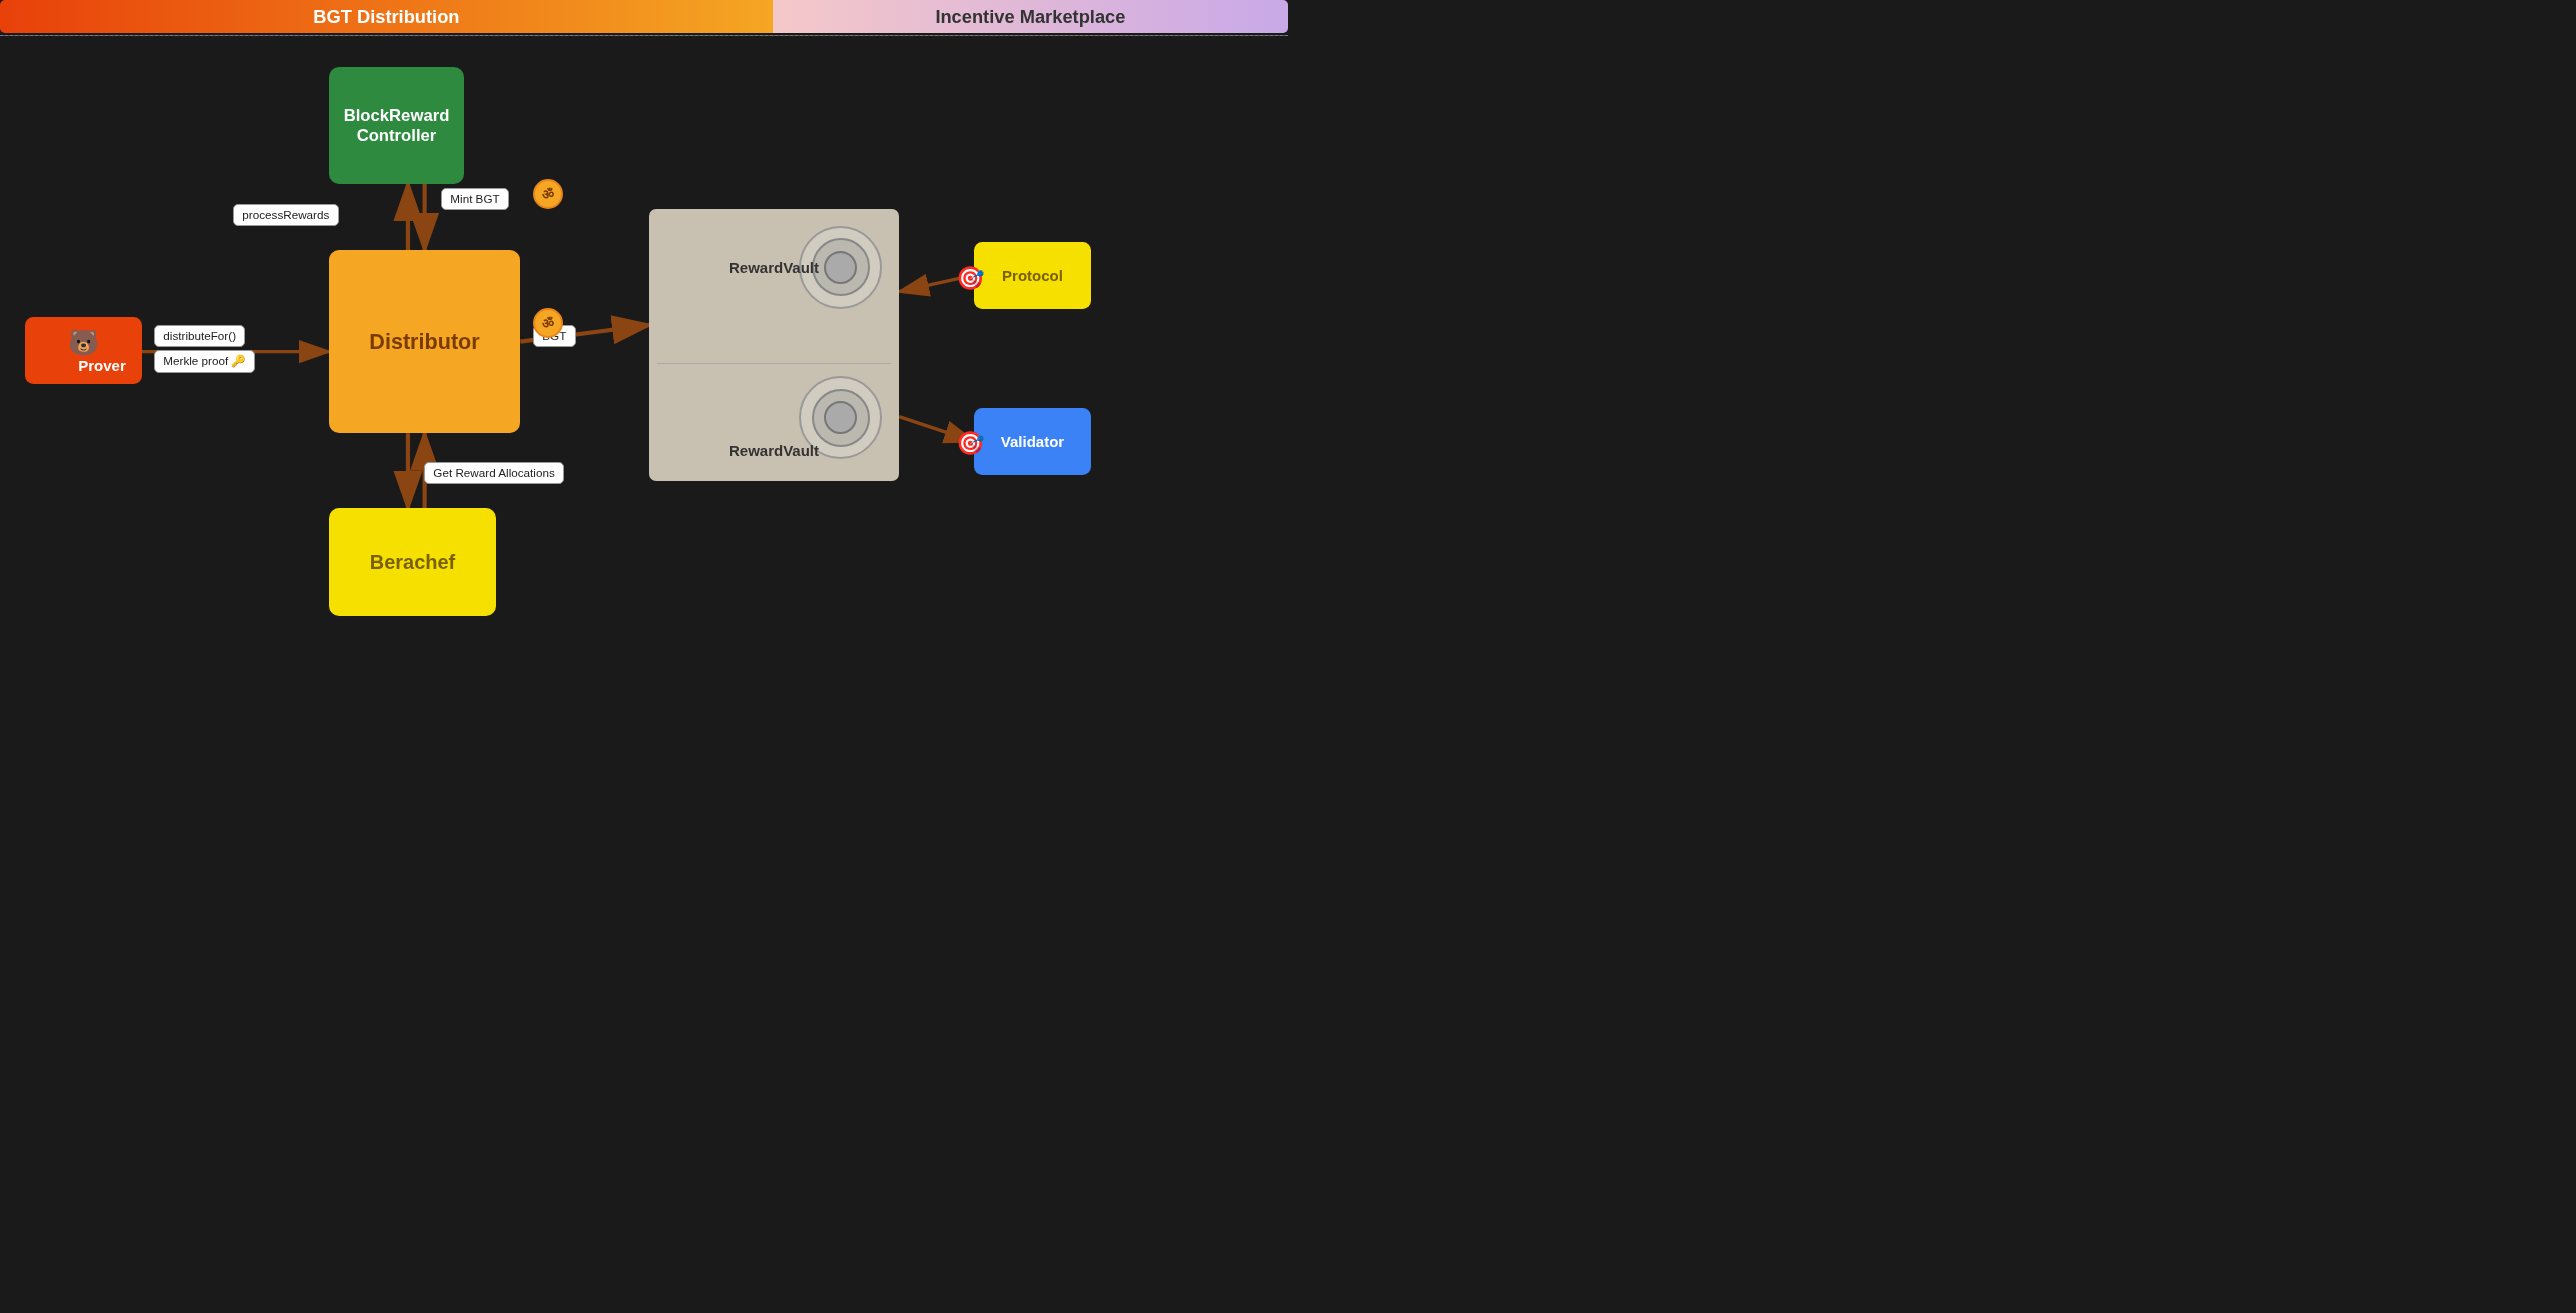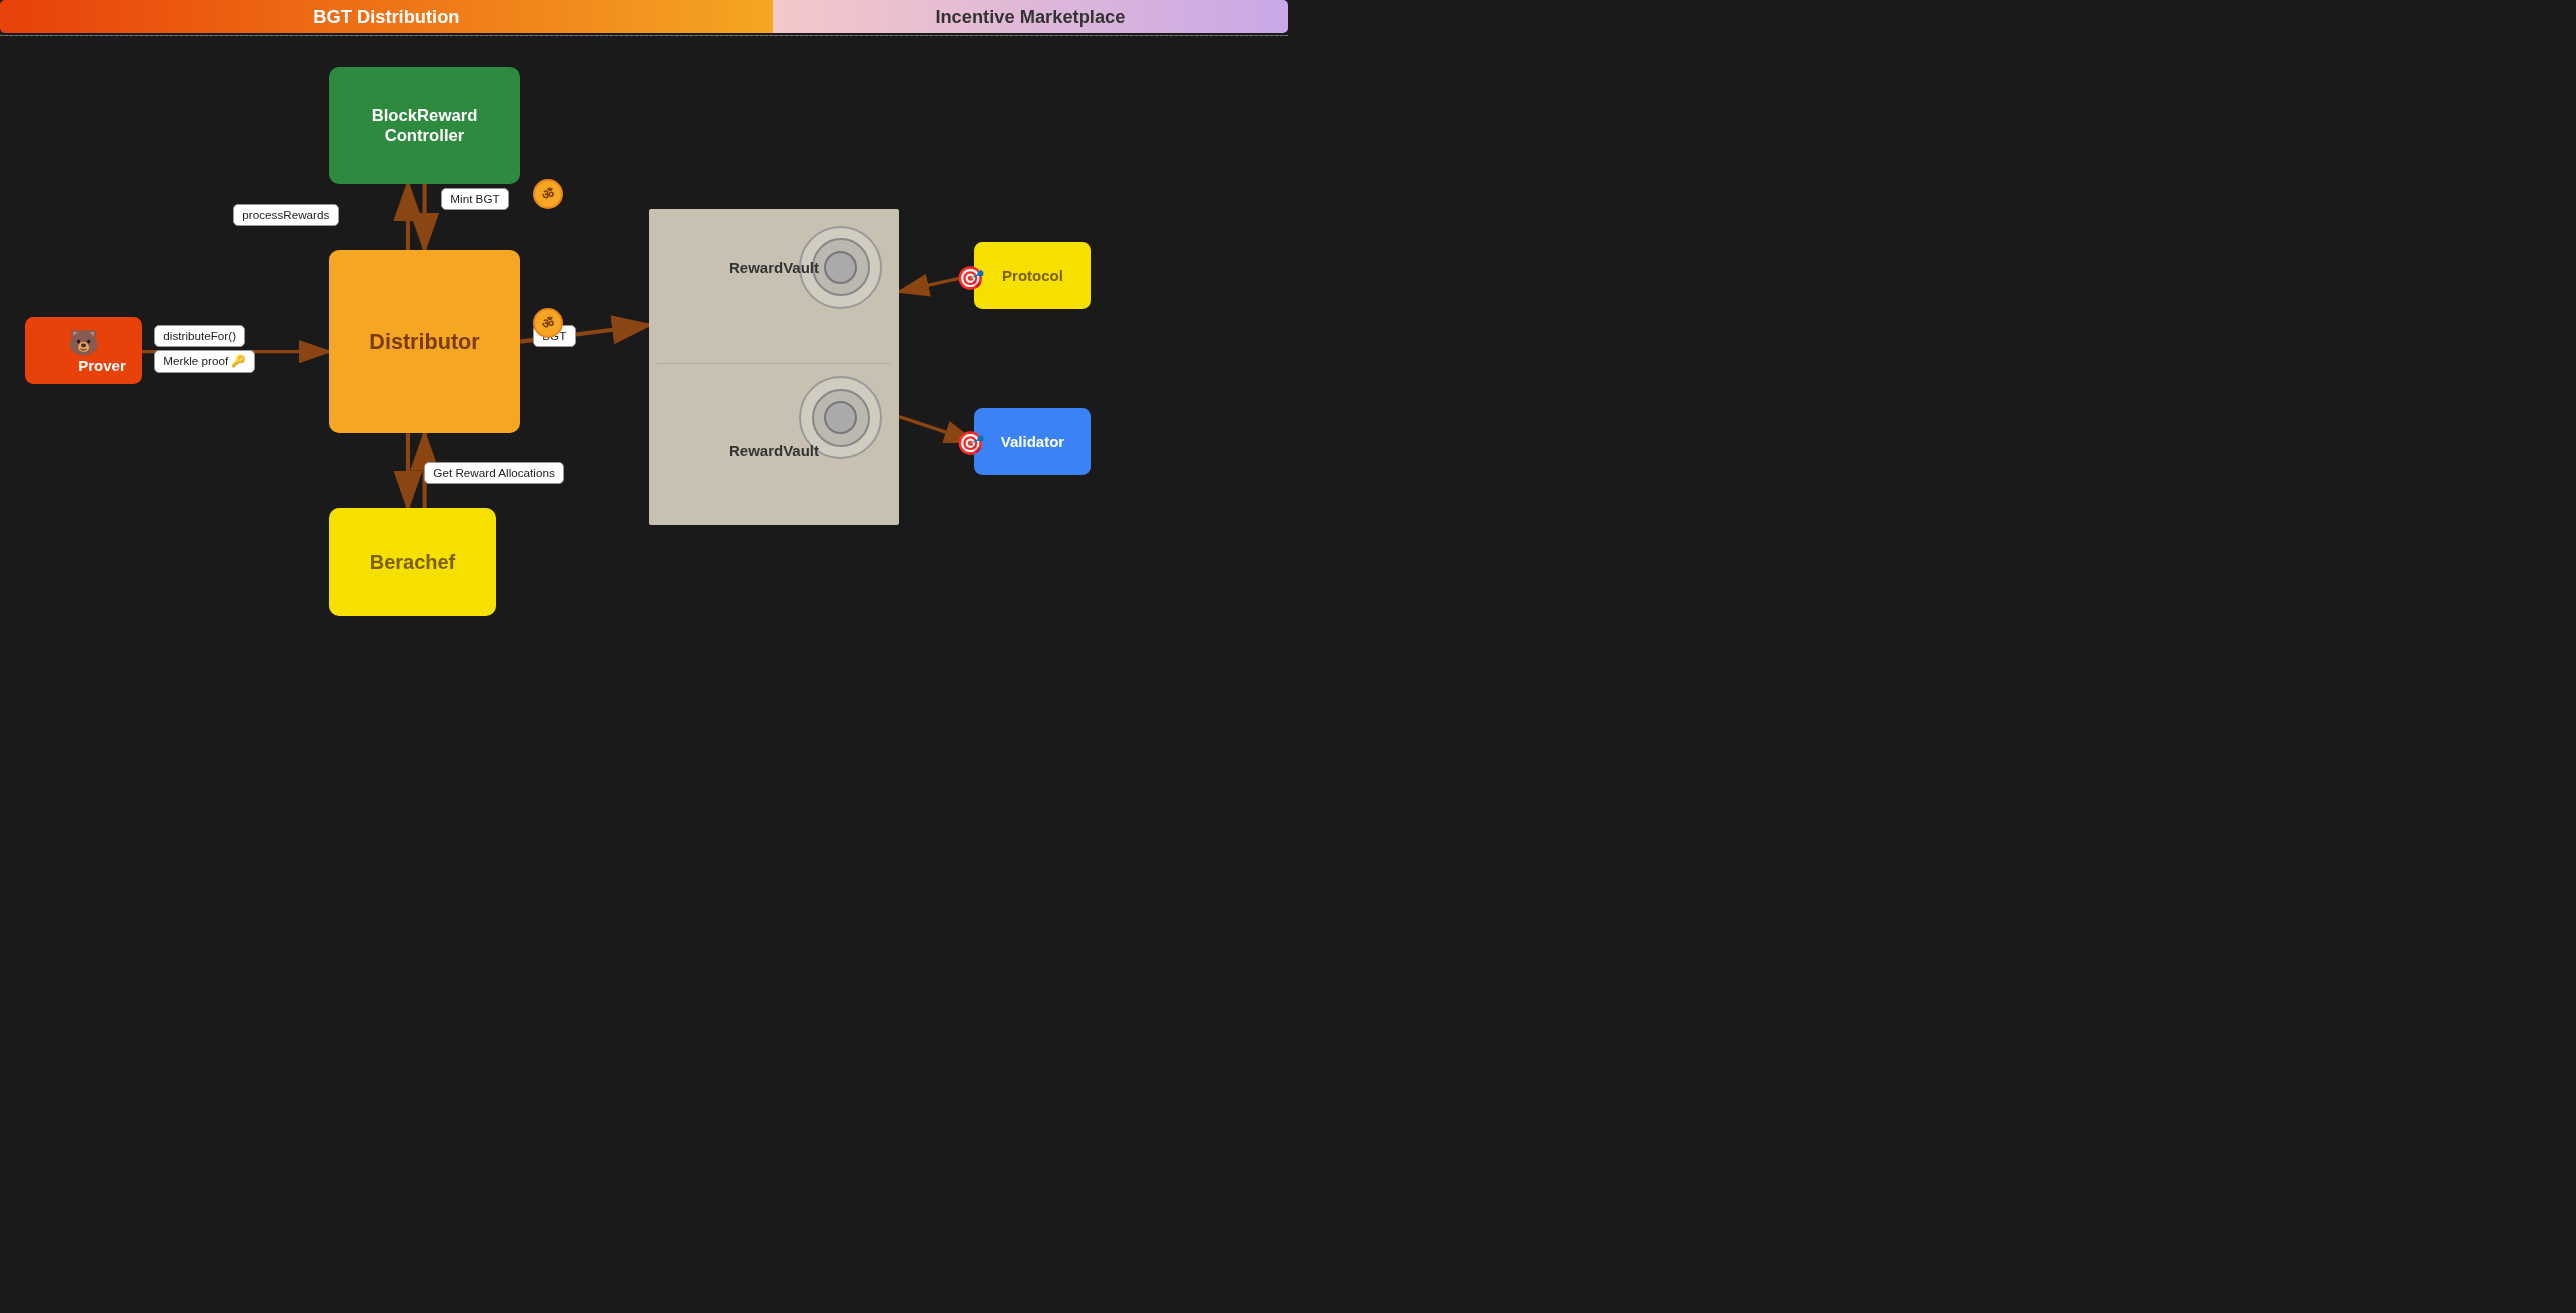--- a/index.html
+++ b/index.html
@@ -73,21 +73,21 @@
       align-items: center;
       justify-content: center;
       border-radius: 10px;
       font-weight: bold;
       font-size: 15px;
       text-align: center;
     }
 
     
     .node-brc {
-      width: 191px;
+      width: 135px;
       height: 117px;
       background: #2d8a3e;
       color: #fff;
       left: 329px;
       top: 25px;
       border-radius: 10px;
     }
 
     
     .node-distributor {
@@ -117,23 +117,23 @@
       color: #fff;
       left: 25px;
       top: 275px;
       border-radius: 8.3px;
     }
 
     
     .node-rv-container {
       position: absolute;
       width: 250px;
-      height: 316px;
+      height: 272px;
       background: #c8c0b0;
-      border-radius: 2px;
+      border-radius: 7px;
       left: 649px;
       top: 167px;
       display: flex;
       flex-direction: column;
       align-items: center;
       justify-content: space-around;
       padding: 7px;
     }
     .rv-label {
       position: absolute;

